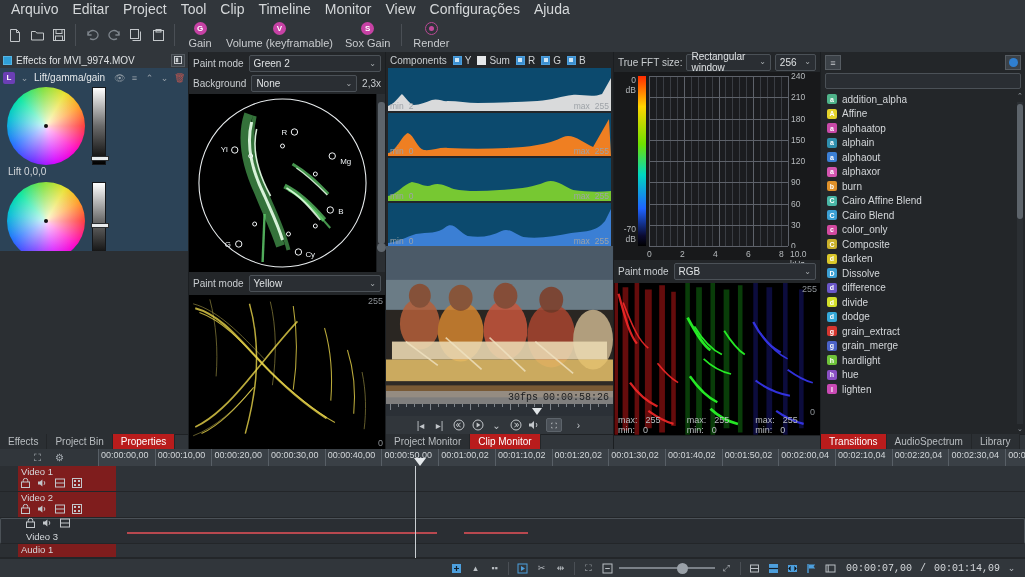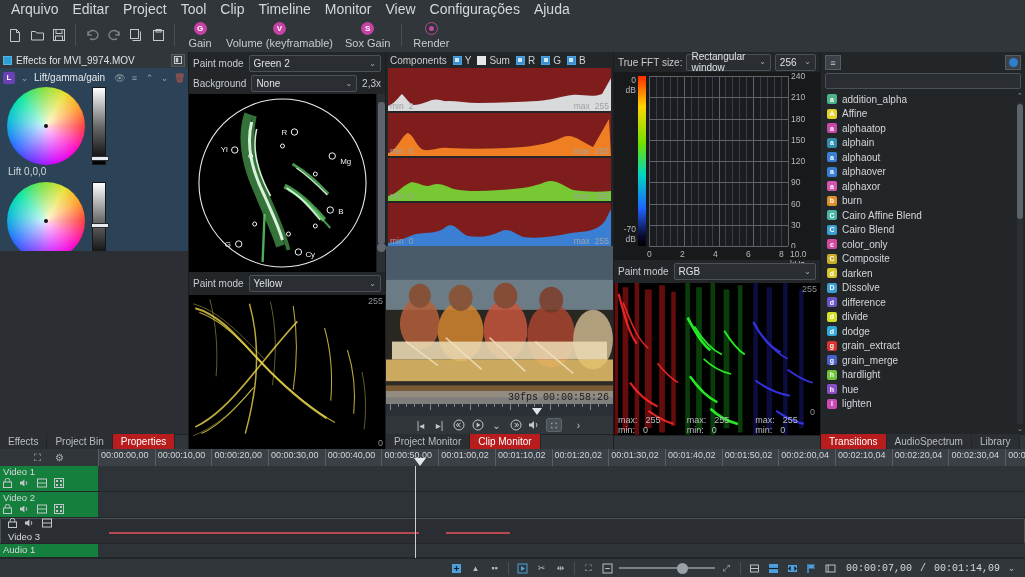--- a/index.html
+++ b/index.html
@@ -91,21 +91,21 @@
   
   .ctrCol { width:228px; flex:0 0 228px; background:#232629; display:flex; flex-direction:column; border-left:1px solid #1b1e21; }
   .comps { height:16px; display:flex; align-items:center; gap:6px; padding:0 4px; background:#232629; }
   .cbx { display:flex; align-items:center; gap:3px; }
   .cbx .box { width:9px;height:9px;border:1px solid #6d7378; background:#1d2024; display:flex;align-items:center;justify-content:center; }
   .cbx .box.on { background:#3c8fd0; border-color:#4d9fdd; }
   .cbx .box.on i { width:4px;height:4px;background:#cfe6f6;display:block; }
   .cbx .box.off { background:#e6e8ea; border-color:#e6e8ea; }
   .cbx .t { font-size:10px; color:#cfd2d5; }
   .histstack { flex:0 0 auto; display:flex; flex-direction:column; gap:2px; padding:0 2px; }
-  .hist { height:43px; background:#7f1d1d; position:relative; }
+  .hist { height:43px; background:#0c4a6e; position:relative; }
   .hist .mm { position:absolute; bottom:0; left:0; right:0; height:10px; display:flex; align-items:center; justify-content:space-between; padding:0 2px; font-size:8.5px; color:#9ea3a8; }
   .hist .mm .l { display:flex; gap:5px; }
   .hist .mm .r { display:flex; gap:5px; }
   .monbox { flex:1 1 auto; position:relative; background:#0d0f11; min-height:0; overflow:hidden; }
   .mon-img { position:absolute; inset:0; }
   .mon-ov { position:absolute; left:0; right:0; bottom:30px; height:13px; background:rgba(160,160,160,.72); display:flex; align-items:center; justify-content:flex-end; padding-right:4px; gap:5px; }
   .mon-ov span { font-size:10px; color:#1a1c1e; font-family:"Liberation Mono", monospace; }
   .mon-ruler { position:absolute; left:0; right:0; bottom:18px; height:12px; background:#2b3036; }
   .mon-ruler .tick { position:absolute; top:0; width:1px; height:4px; background:#7d848b; }
   .mon-ruler .ph { position:absolute; top:4px; width:0;height:0; border-left:5px solid transparent; border-right:5px solid transparent; border-top:7px solid #e2e6e9; }
@@ -160,21 +160,21 @@
   
   .tlwrap { flex:0 0 auto; display:flex; flex-direction:column; background:#2b2f33; }
   .tl-ruler { height:17px; background:#3a4046; position:relative; display:flex; }
   .tl-ruler .hdr { width:98px; flex:0 0 98px; background:#31363b; display:flex; align-items:center; gap:14px; justify-content:center; }
   .tl-ruler .hdr .zi { font-size:10px; color:#aab0b6; }
   .tl-ruler .scale { flex:1; position:relative; overflow:hidden; }
   .tl-ruler .tc { position:absolute; top:1px; font-size:9px; color:#d2d6d9; white-space:nowrap; }
   .tl-ruler .vt { position:absolute; top:0; bottom:0; width:1px; background:#585f66; }
   .tl-tracks { position:relative; }
   .trk { display:flex; height:26px; border-bottom:1px solid #232629; }
-  .trk .hd { width:98px; flex:0 0 98px; background:#15803d; position:relative; }
+  .trk .hd { width:98px; flex:0 0 98px; background:#7f1d1d; position:relative;margin-left:18px; }
   .trk.sel .hd { background:#2c4357; }
   .trk .hd .nm { position:absolute; top:0px; left:3px; font-size:9.5px; color:#d6d9dc; }
   .trk .hd .icons { position:absolute; bottom:1px; left:3px; display:flex; gap:7px; color:#c3c7cb; font-size:10px; }
   .trk .body { flex:1; background:#2e3338; position:relative; }
   .trk.sel .body { background:#2e3338; }
   .audio-hd { height:14px; }
   .clip { position:absolute; top:1px; bottom:1px; border:1px solid #b8484f; background:#f0a8bd; overflow:hidden; }
   .clip .cl { position:absolute; top:0; left:0; background:#c0343f; color:#fff; font-size:9px; padding:0 3px; line-height:11px; white-space:nowrap; }
   .clip .thumb { position:absolute; top:11px; left:0; width:48px; bottom:6px;
     background:linear-gradient(90deg,#3b2a22,#7a4b30,#caa060,#2a3a52,#8a5a38,#d6b070,#33415c); }
@@ -844,24 +844,20 @@
             </div>
             <div class="rl-item">
               <span class="bg" style="background:#2f8fae">a</span>
               <span>alphain</span>
             </div>
             <div class="rl-item">
               <span class="bg" style="background:#3b7fd4">a</span>
               <span>alphaout</span>
             </div>
             <div class="rl-item">
-              <span class="bg" style="background:#3b7fd4">a</span>
-              <span>alphaover</span>
-            </div>
-            <div class="rl-item">
               <span class="bg" style="background:#d455b0">a</span>
               <span>alphaxor</span>
             </div>
             <div class="rl-item">
               <span class="bg" style="background:#e0912a">b</span>
               <span>burn</span>
             </div>
             <div class="rl-item">
               <span class="bg" style="background:#49b6a6">C</span>
               <span>Cairo Affine Blend</span>

